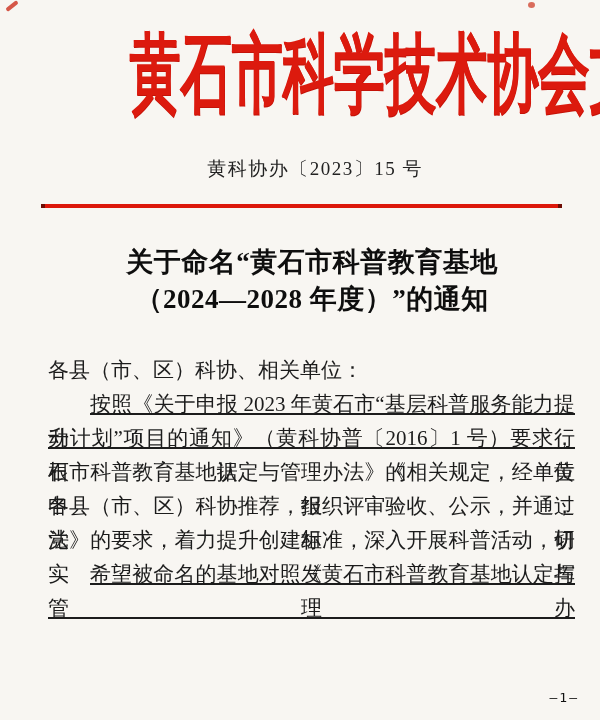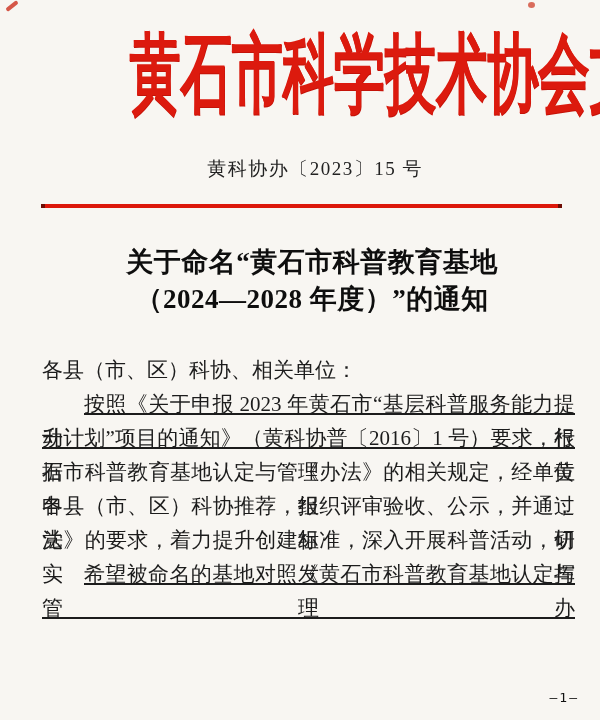--- a/index.html
+++ b/index.html
@@ -106,20 +106,21 @@
     top: 353px;
     left: 42px;
     width: 533px;
     font-size: 21px;
     line-height: 34px;
     color: #1c1c1c;
   }
   .line {
     height: 34px;
     white-space: nowrap;
+    margin-left: 6px;
   }
   .jst {
     white-space: normal;
     text-align: justify;
     text-align-last: justify;
     text-justify: inter-character;
   }
   .ind {
     text-indent: 42px;
     text-decoration: underline;

